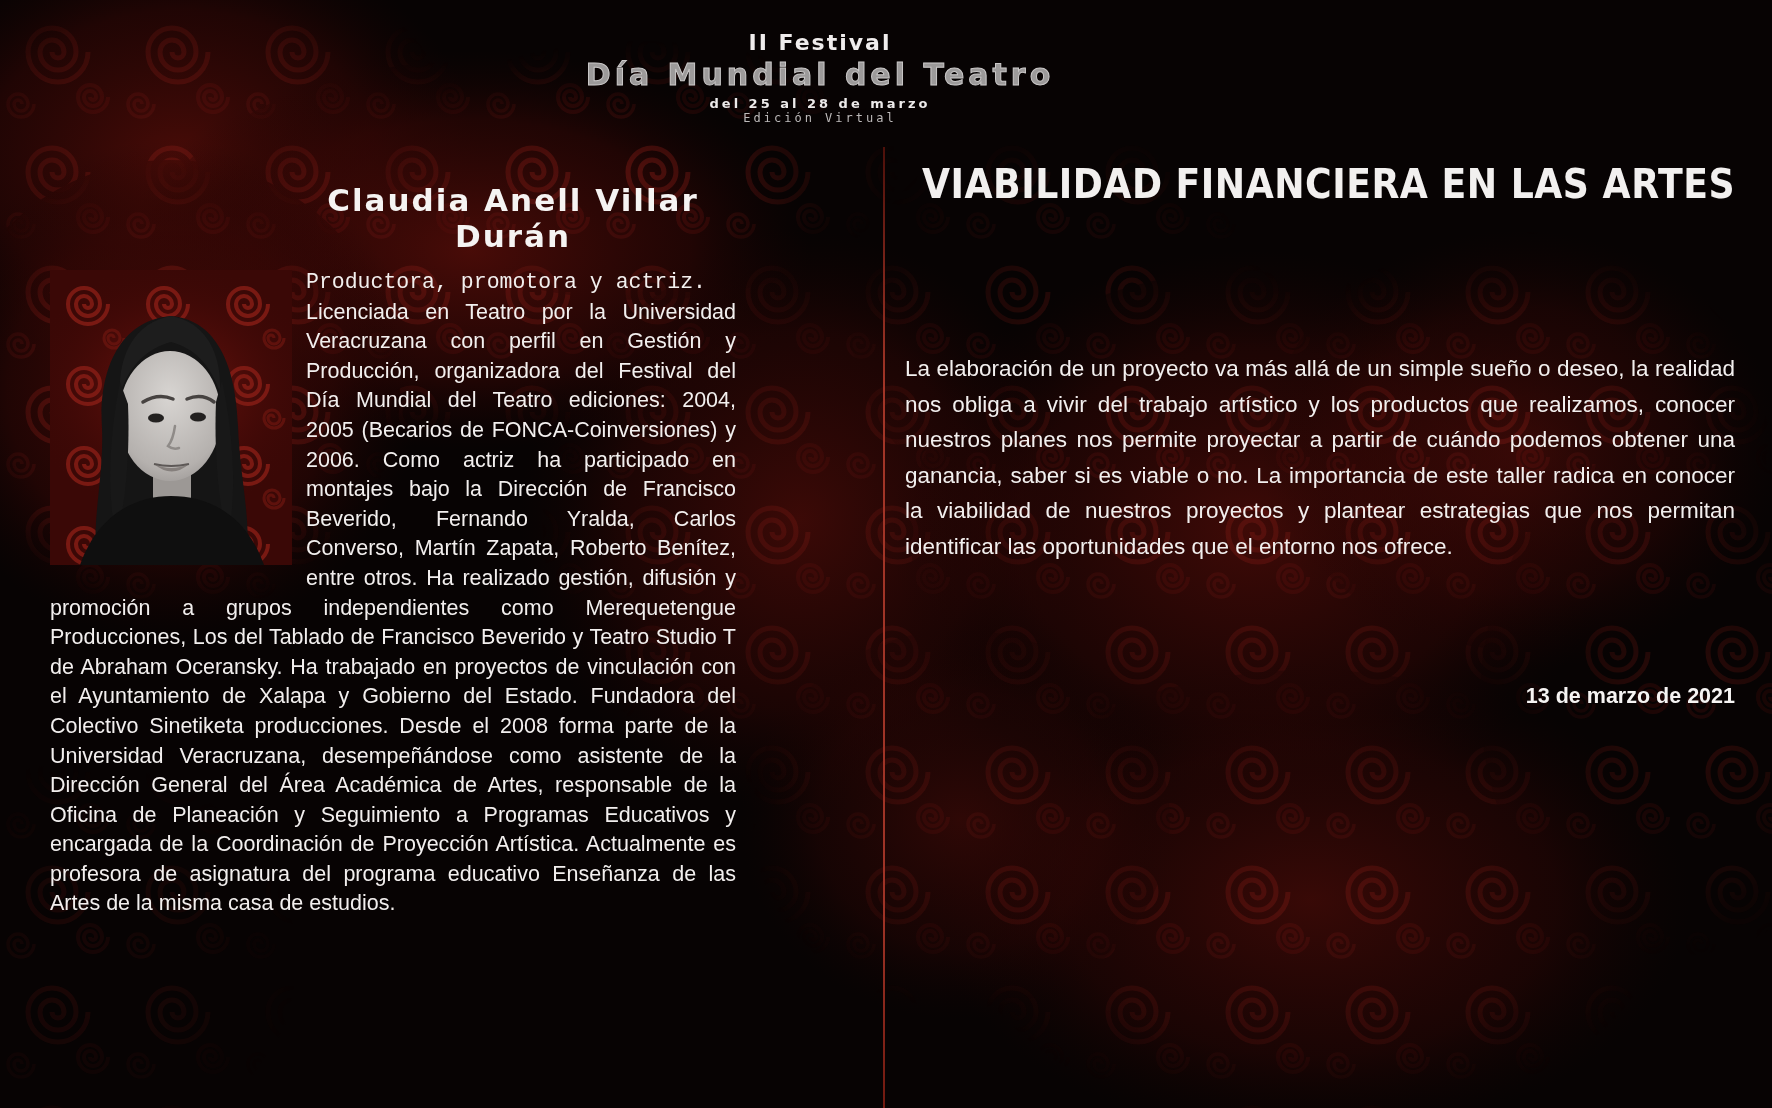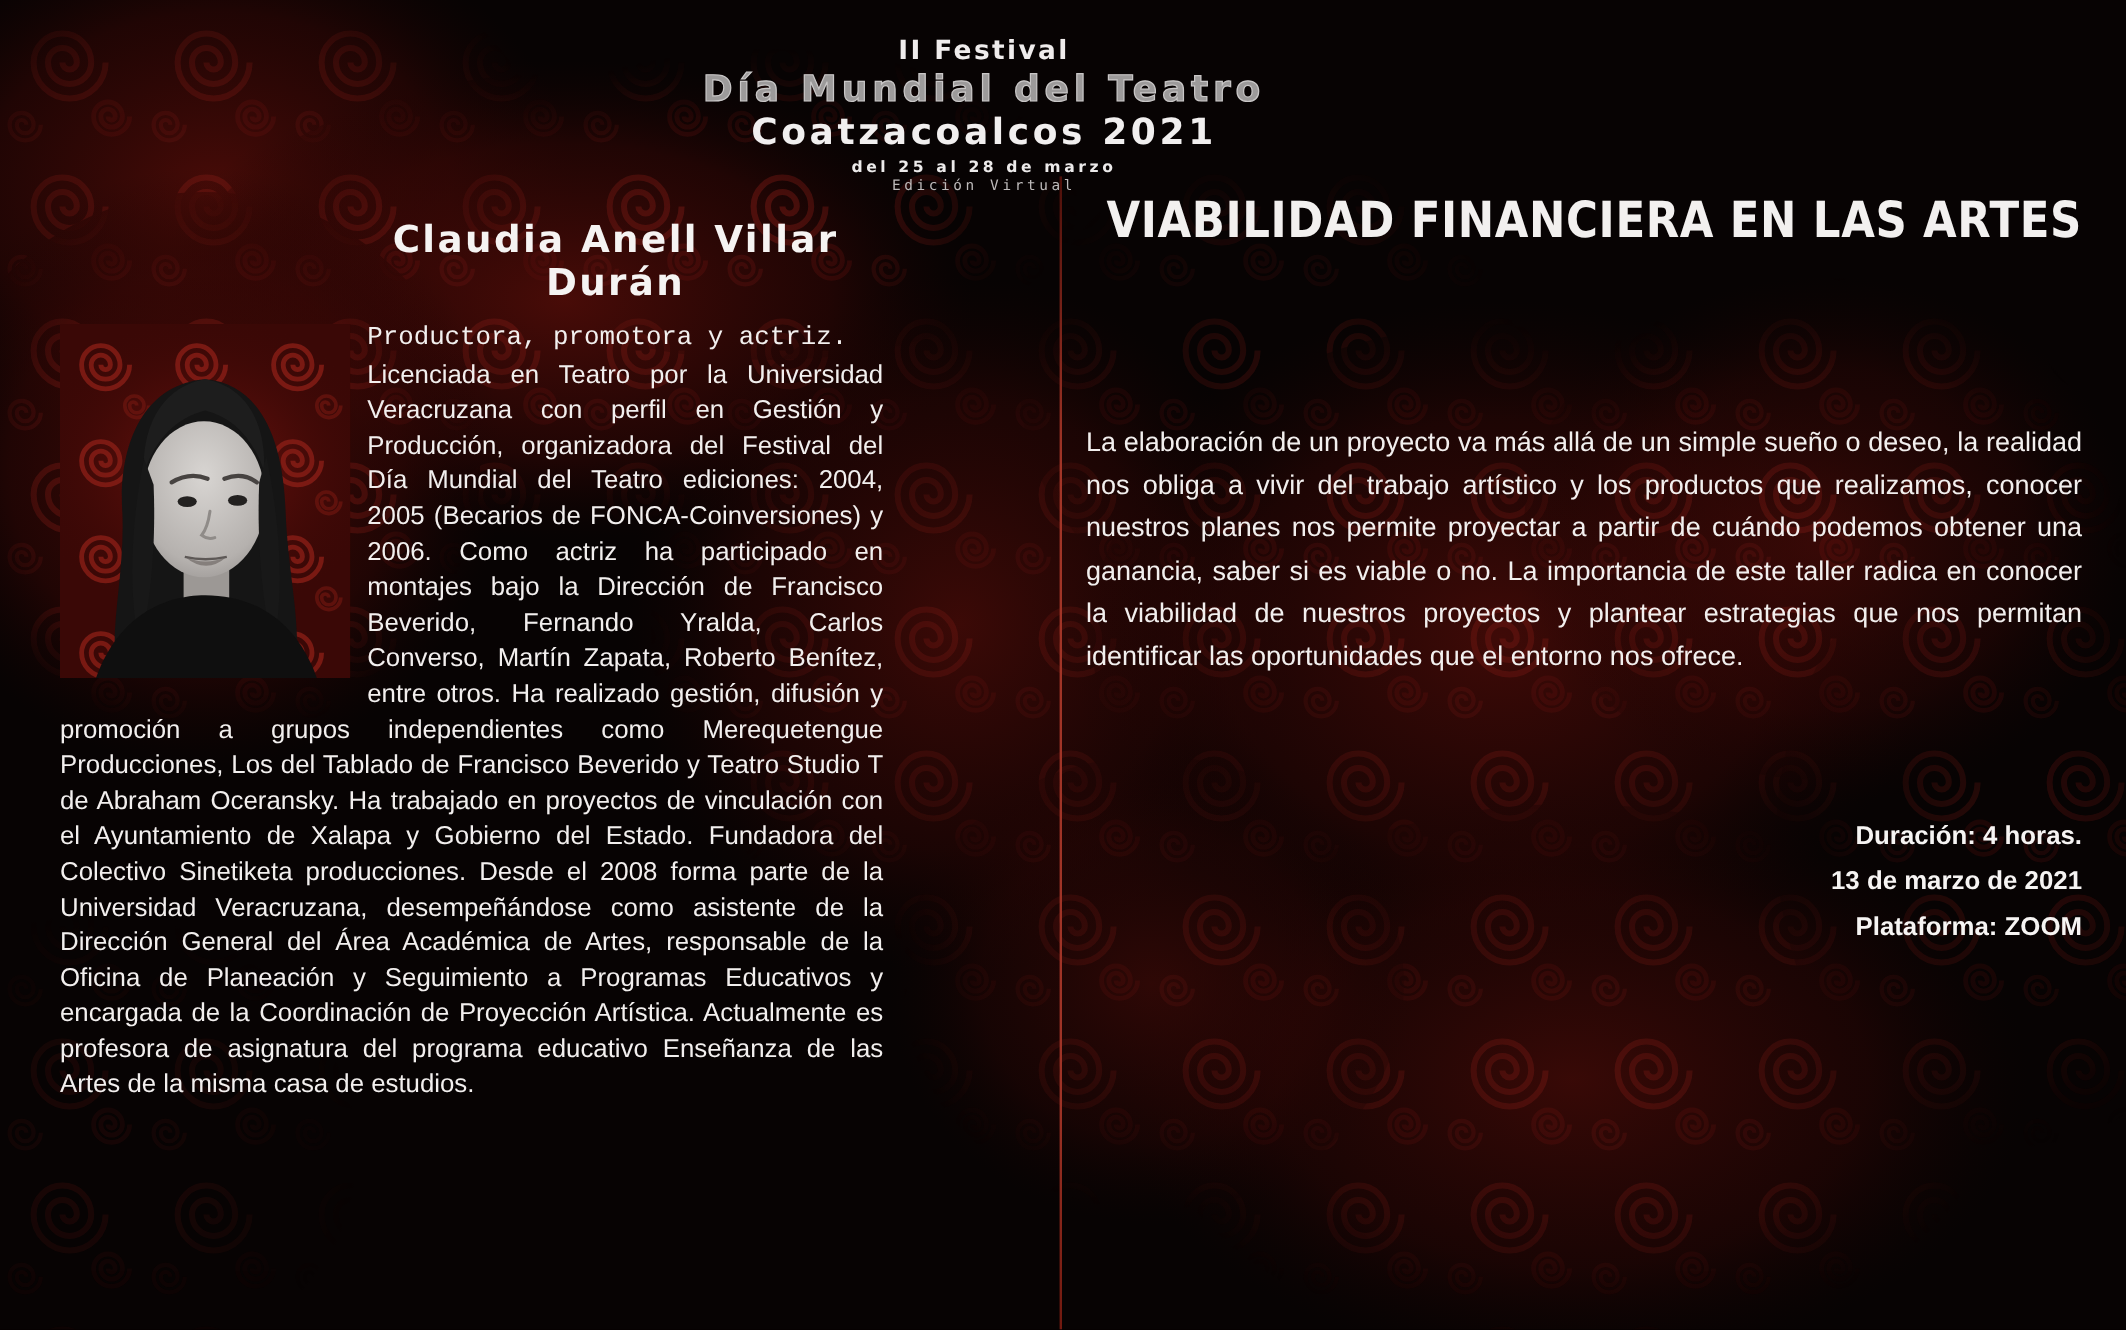--- a/index.html
+++ b/index.html
@@ -123,21 +123,20 @@
   <ellipse cx="960" cy="820" rx="220" ry="200" fill="url(#glowGrad)" opacity="0.6"></ellipse>
 
   <rect width="1772" height="1108" fill="url(#spiralPat)" mask="url(#swirlMask)" opacity="0.85"></rect>
 </svg>
 
 <div class="layer divider"></div>
 
 <header class="layer header">
   <div class="hdr-line1">II Festival</div>
   <div class="hdr-line2">Día Mundial del Teatro</div>
-  <div class="hdr-line3">Coatzacoalcos 2021</div>
   <div class="hdr-line4">del 25 al 28 de marzo</div>
   <div class="hdr-line5">Edición Virtual</div>
 </header>
 
 <section class="layer left-col">
   <h1 class="speaker-name">Claudia Anell Villar Durán</h1>
 
   <div class="bio">
 
     <svg class="portrait" viewBox="0 0 242 295" aria-hidden="true">
@@ -187,17 +186,15 @@
 
     <p class="intro">Productora, promotora y actriz.</p>
     <p>Licenciada en Teatro por la Universidad Veracruzana con perfil en Gestión y Producción, organizadora del Festival del Día Mundial del Teatro ediciones: 2004, 2005 (Becarios de FONCA-Coinversiones) y 2006. Como actriz ha participado en montajes bajo la Dirección de Francisco Beverido, Fernando Yralda, Carlos Converso, Martín Zapata, Roberto Benítez, entre otros. Ha realizado gestión, difusión y promoción a grupos independientes como Merequetengue Producciones, Los del Tablado de Francisco Beverido y Teatro Studio T de Abraham Oceransky. Ha trabajado en proyectos de vinculación con el Ayuntamiento de Xalapa y Gobierno del Estado. Fundadora del Colectivo Sinetiketa producciones. Desde el 2008 forma parte de la Universidad Veracruzana, desempeñándose como asistente de la Dirección General del Área Académica de Artes, responsable de la Oficina de Planeación y Seguimiento a Programas Educativos y encargada de la Coordinación de Proyección Artística. Actualmente es profesora de asignatura del programa educativo Enseñanza de las Artes de la misma casa de estudios.</p>
   </div>
 </section>
 
 <section class="layer right-col">
   <h2 class="workshop-title">VIABILIDAD FINANCIERA EN LAS ARTES</h2>
   <p class="workshop-desc">La elaboración de un proyecto va más allá de un simple sueño o deseo, la realidad nos obliga a vivir del trabajo artístico y los productos que realizamos, conocer nuestros planes nos permite proyectar a partir de cuándo podemos obtener una ganancia, saber si es viable o no. La importancia de este taller radica en conocer la viabilidad de nuestros proyectos y plantear estrategias que nos permitan identificar las oportunidades que el entorno nos ofrece.</p>
   <div class="workshop-details">
-    <div class="detail-line">Duración: 4 horas.</div>
     <div class="detail-line">13 de marzo de 2021</div>
-    <div class="detail-line">Plataforma: ZOOM</div>
   </div>
 </section>
 
 </body></html>

